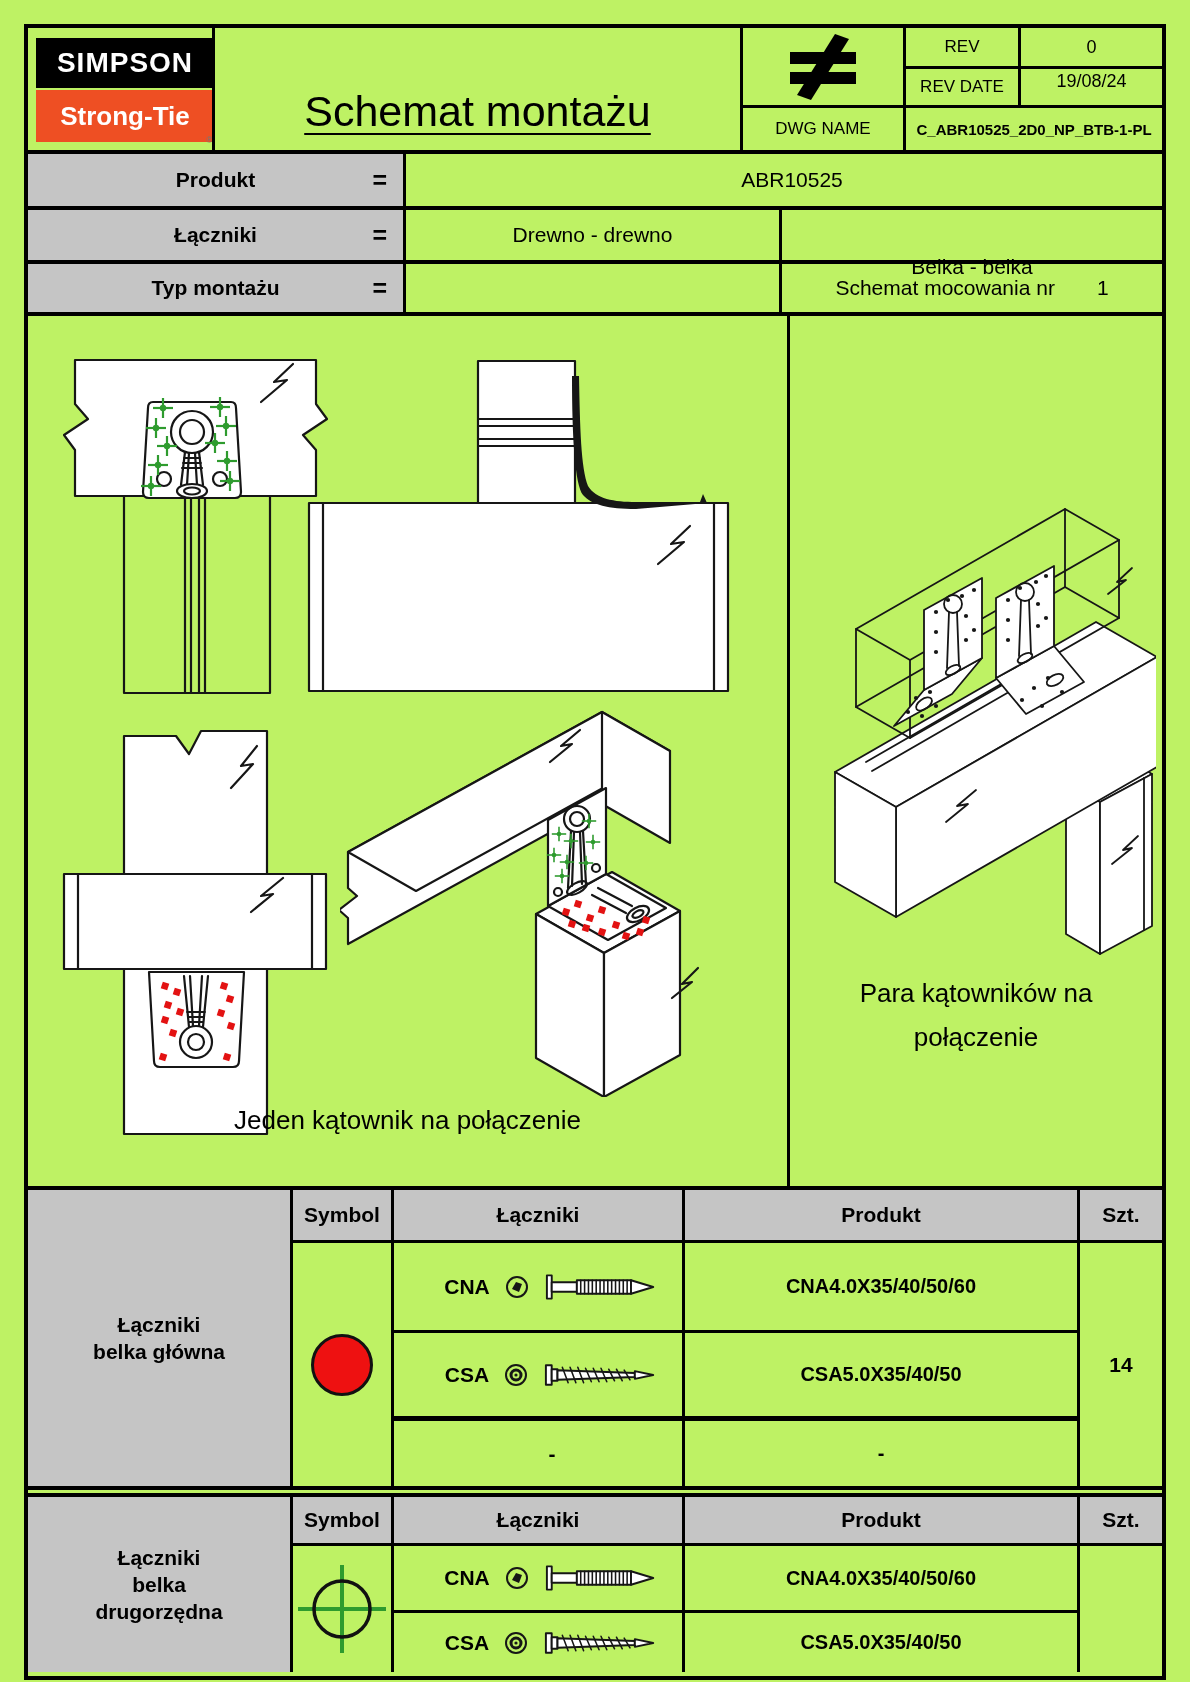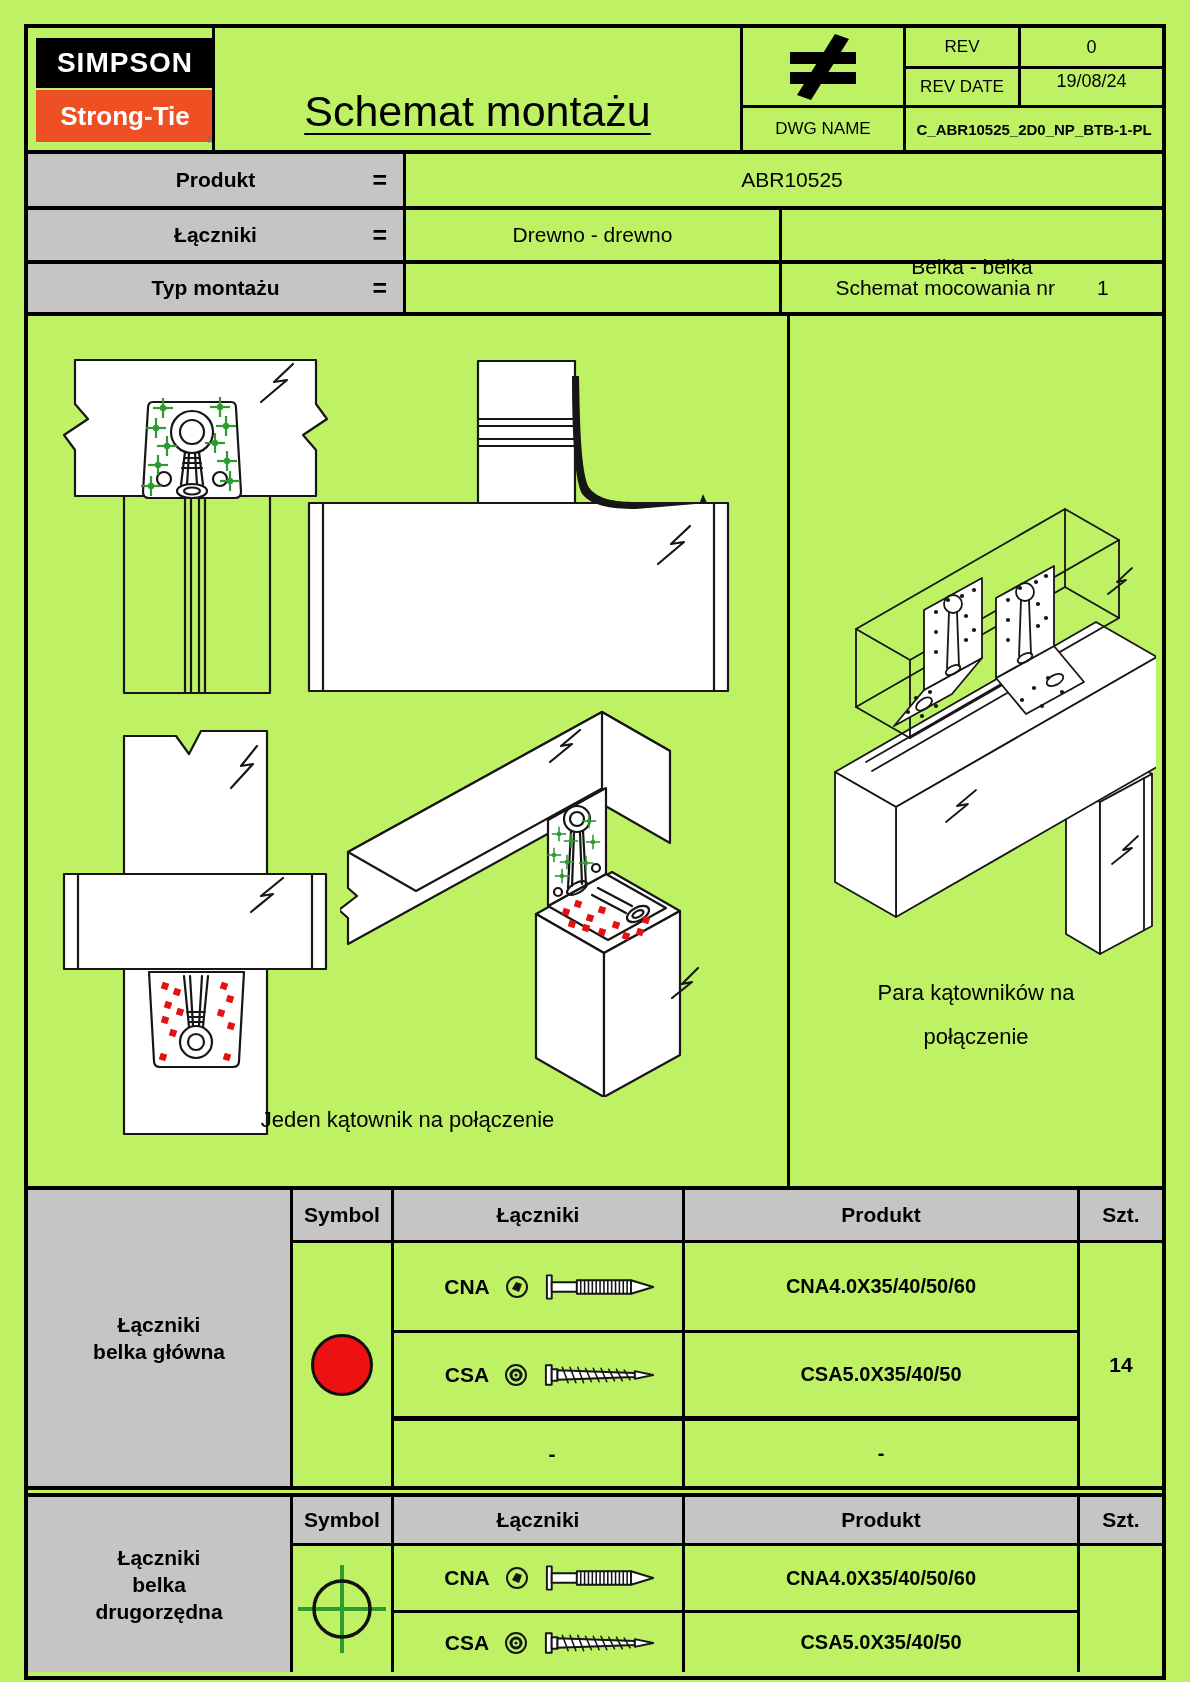--- a/index.html
+++ b/index.html
@@ -15,21 +15,21 @@
   #logo-black{background:#000;color:#fff;display:flex;align-items:center;justify-content:center;
               font-weight:bold;font-size:28px;letter-spacing:1px;}
   #logo-orange{background:#ee4f23;color:#fff;display:flex;align-items:center;justify-content:center;
                font-weight:bold;font-size:26px;}
   #title{font-size:43px;text-decoration:underline;text-underline-offset:7px;text-decoration-thickness:2px;margin-top:44px;}
   .hdr-label{font-size:17px;}
   .hdr-val{font-size:18px;}
   .pt-label{font-size:21px;font-weight:bold;}
   .pt-val{font-size:21px;}
   .eq{position:absolute;right:16px;font-size:25px;font-weight:bold;}
-  .caption{font-size:22px;text-align:left;}
+  .caption{font-size:26px;text-align:left;}
   .th{font-size:21px;font-weight:bold;}
   .code{font-size:21px;font-weight:bold;}
   .prodv{font-size:20px;font-weight:bold;}
   .qty{font-size:21px;font-weight:bold;}
   .rowlabel{display:flex;flex-direction:column;align-items:center;justify-content:center;
             font-size:21px;font-weight:bold;line-height:1.3;}
   .fastrow{justify-content:center;padding-left:14px;gap:14px;}
   
   .wf{fill:#fff;stroke:#161616;stroke-width:2.2;stroke-linejoin:round;}
   .wfn{fill:none;stroke:#161616;stroke-width:2.2;stroke-linejoin:round;stroke-linecap:round;}

